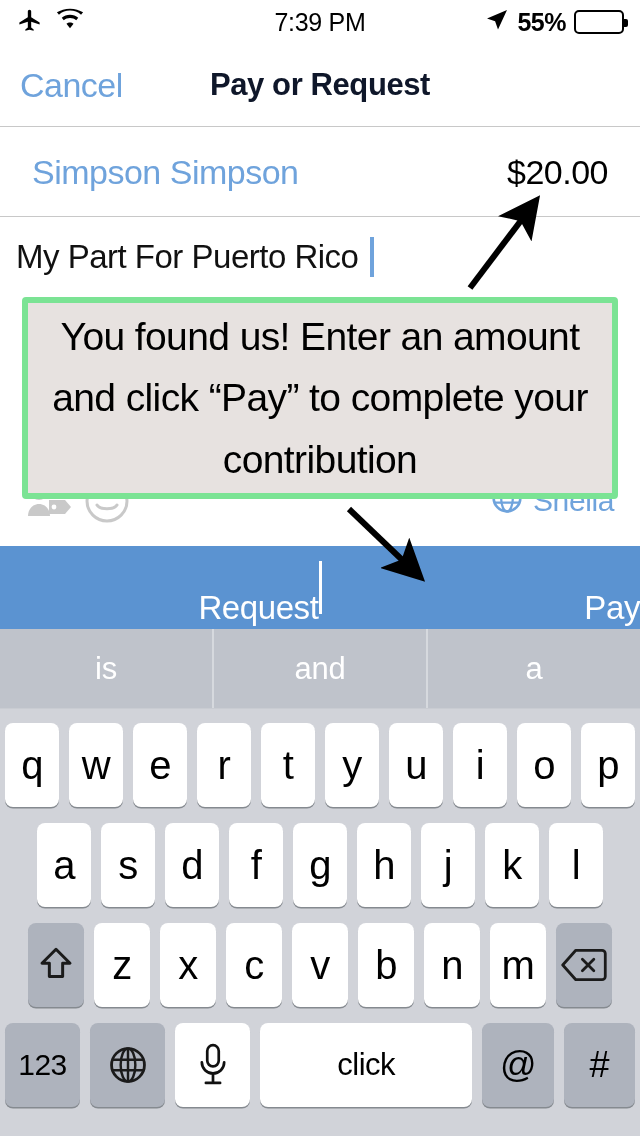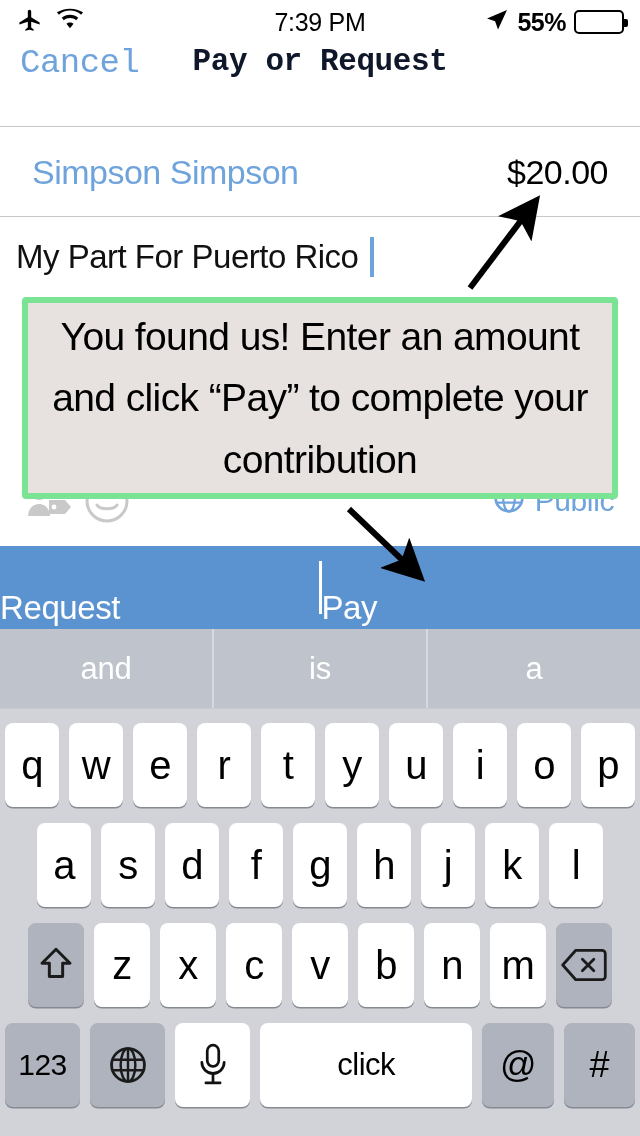--- a/index.html
+++ b/index.html
@@ -39,24 +39,23 @@
     right: -6px; top: 7px;
     width: 4px; height: 8px;
     background: #000; border-radius: 0 2px 2px 0;
   }
   .batt-fill { height: 100%; background: #000; border-radius: 1.5px; }
 
   
   .navbar {
     position: absolute; top: 44px; left: 0;
     width: 640px; height: 83px;
-    display: flex; 
+    display: flex; align-items: center;
     border-bottom: 1px solid #c8c8c8;
     background: #fff;
-    font-family: Liberation Mono, monospace;
   }
   .nav-cancel {
     position: absolute; left: 20px;
     font-size: 34px; color: #6FA3DC; font-weight: 400;
     letter-spacing: -0.5px;
   }
   .nav-title {
     width: 100%; text-align: center;
     font-size: 31px; font-weight: bold; color: #0f172a;
     letter-spacing: -0.4px;
@@ -128,21 +127,21 @@
 
   
   .actionbar {
     position: absolute; top: 546px; left: 0;
     width: 640px; height: 83px;
     background: #5B93D1;
     display: flex; align-items: center;
     z-index: 10;
   }
   .action-btn {
-    flex: 1; text-align: left;
+    flex: 1; text-align: right;
     color: #ffffff; font-size: 33px; letter-spacing: -0.4px; margin-top: 40px;
   }
   .action-divider { width: 3px; height: 53px; background: #ffffff; }
 
   
   .keyboard {
     position: absolute; top: 629px; left: 0;
     width: 640px; height: 507px;
     background: #D1D3D9;
   }
@@ -258,21 +257,21 @@
       </svg>
     </span>
     <span class="privacy-btn">
       <span>
         <svg width="32" height="32" viewBox="0 0 24 24">
           <circle cx="12" cy="12" r="10" fill="none" stroke="#6FA3DC" stroke-width="2"></circle>
           <ellipse cx="12" cy="12" rx="4.4" ry="10" fill="none" stroke="#6FA3DC" stroke-width="1.7"></ellipse>
           <path d="M2.4 8.6h19.2M2.4 15.4h19.2" stroke="#6FA3DC" stroke-width="1.7"></path>
         </svg>
       </span>
-      <span>Public</span>
+      <span>Sheila</span>
     </span>
   </div>
 
   <div class="actionbar">
     <div class="action-btn">Request</div>
     <div class="action-divider"></div>
     <div class="action-btn">Pay</div>
   </div>
 
   <div class="tooltip">
@@ -285,22 +284,22 @@
         <path d="M0,0 L7,3.5 L0,7 L1.6,3.5 z" fill="#000"></path>
       </marker>
     </defs>
     <line x1="470" y1="288" x2="535" y2="202" stroke="#000" stroke-width="6" marker-end="url(#ah)"></line>
     <line x1="349" y1="509" x2="419" y2="576" stroke="#000" stroke-width="6" marker-end="url(#ah)"></line>
   </svg>
 
   <div class="keyboard">
 
     <div class="predict-bar">
+      <div class="predict-cell">is</div>
       <div class="predict-cell">and</div>
-      <div class="predict-cell">is</div>
       <div class="predict-cell">a</div>
     </div>
 
     <div class="kb-rows">
 
       <div class="kb-row r1">
         <div class="key">q</div>
         <div class="key">w</div>
         <div class="key">e</div>
         <div class="key">r</div>

